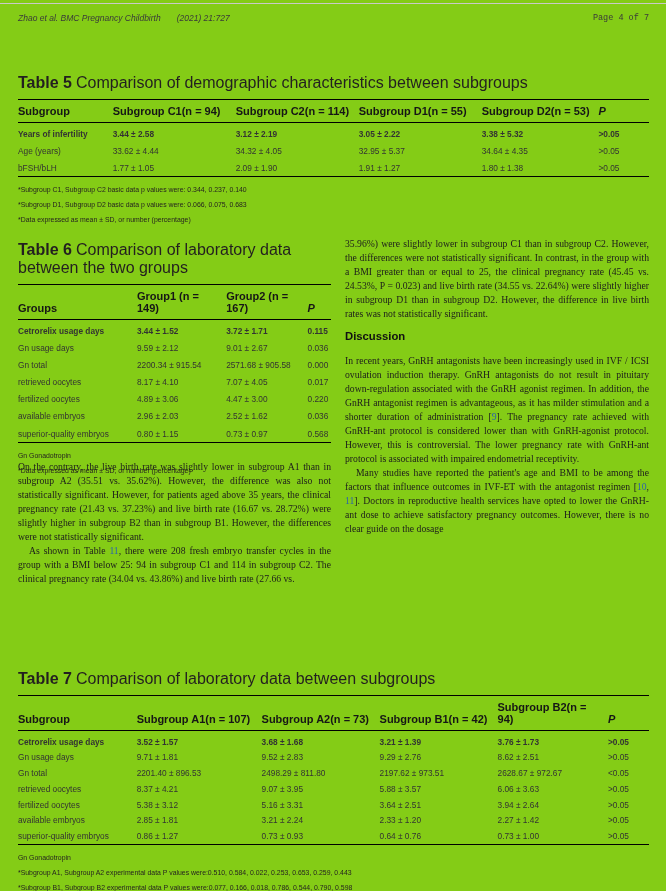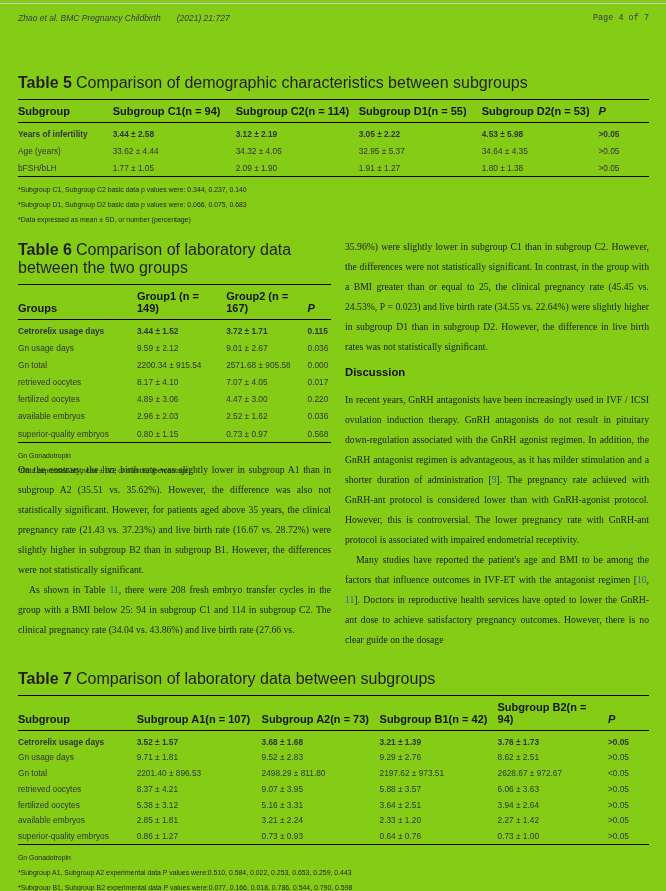--- a/index.html
+++ b/index.html
@@ -33,21 +33,21 @@
   .t6 th:nth-child(1){width:38%} .t6 th:nth-child(2){width:28.5%} .t6 th:nth-child(3){width:26%} .t6 th:nth-child(4){width:7.5%}
   .t7 th:nth-child(1){width:18.8%} .t7 th:nth-child(2){width:19.8%} .t7 th:nth-child(3){width:18.7%}
   .t7 th:nth-child(4){width:18.7%} .t7 th:nth-child(5){width:17.5%} .t7 th:nth-child(6){width:6.5%}
   .t7 td { padding:2.9px 4px 2.9px 0; }
 
   .fnotes { margin-top:5px; }
   .fn { font-size:6.9px; line-height:15px; color:#231f20; }
 
   #leftcol { position:absolute; left:18px; top:460px; width:313px; }
   #rightcol { position:absolute; left:345px; top:237px; width:304px; }
-  .body-p { font-family:"Liberation Serif", serif; font-size:9.7px; line-height:20px; text-align:justify; color:#1c1c1c; }
+  .body-p { font-family:"Liberation Serif", serif; font-size:9.7px; line-height:14px; text-align:justify; color:#1c1c1c; }
   .indent { text-indent:11px; }
   .discussion { font-family:"Liberation Sans", sans-serif; font-size:11.3px; font-weight:bold; margin:9px 0 12px; color:#111; }
   .ref { color:#2c64ad; text-decoration:none; cursor:pointer; }
 </style>
 </head>
 <body>
 
 <div id="page">
   <div class="toprule"></div>
 
@@ -72,21 +72,21 @@
             <th>Subgroup D2(n = 53)</th>
             <th>P</th>
           </tr>
         </thead>
         <tbody>
           <tr>
             <td>Years of infertility</td>
             <td>3.44 ± 2.58</td>
             <td>3.12 ± 2.19</td>
             <td>3.05 ± 2.22</td>
-            <td>4.53 ± 5.98</td>
+            <td>3.38 ± 5.32</td>
             <td>&gt;0.05</td>
           </tr>
           <tr>
             <td>Age (years)</td>
             <td>33.62 ± 4.44</td>
             <td>34.32 ± 4.05</td>
             <td>32.95 ± 5.37</td>
             <td>34.64 ± 4.35</td>
             <td>&gt;0.05</td>
           </tr>

